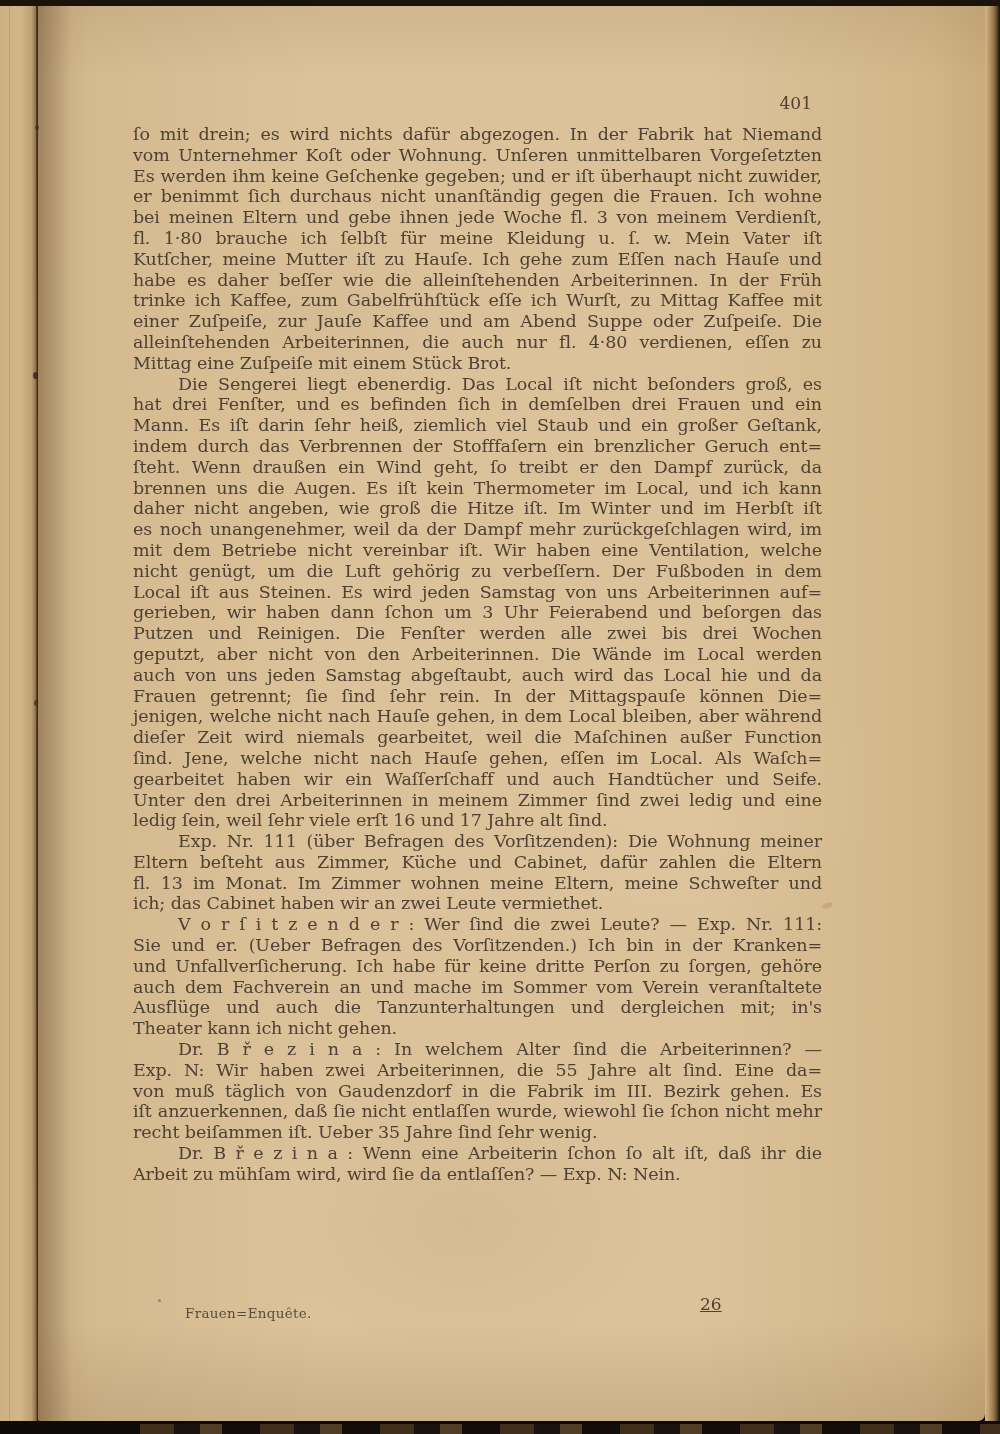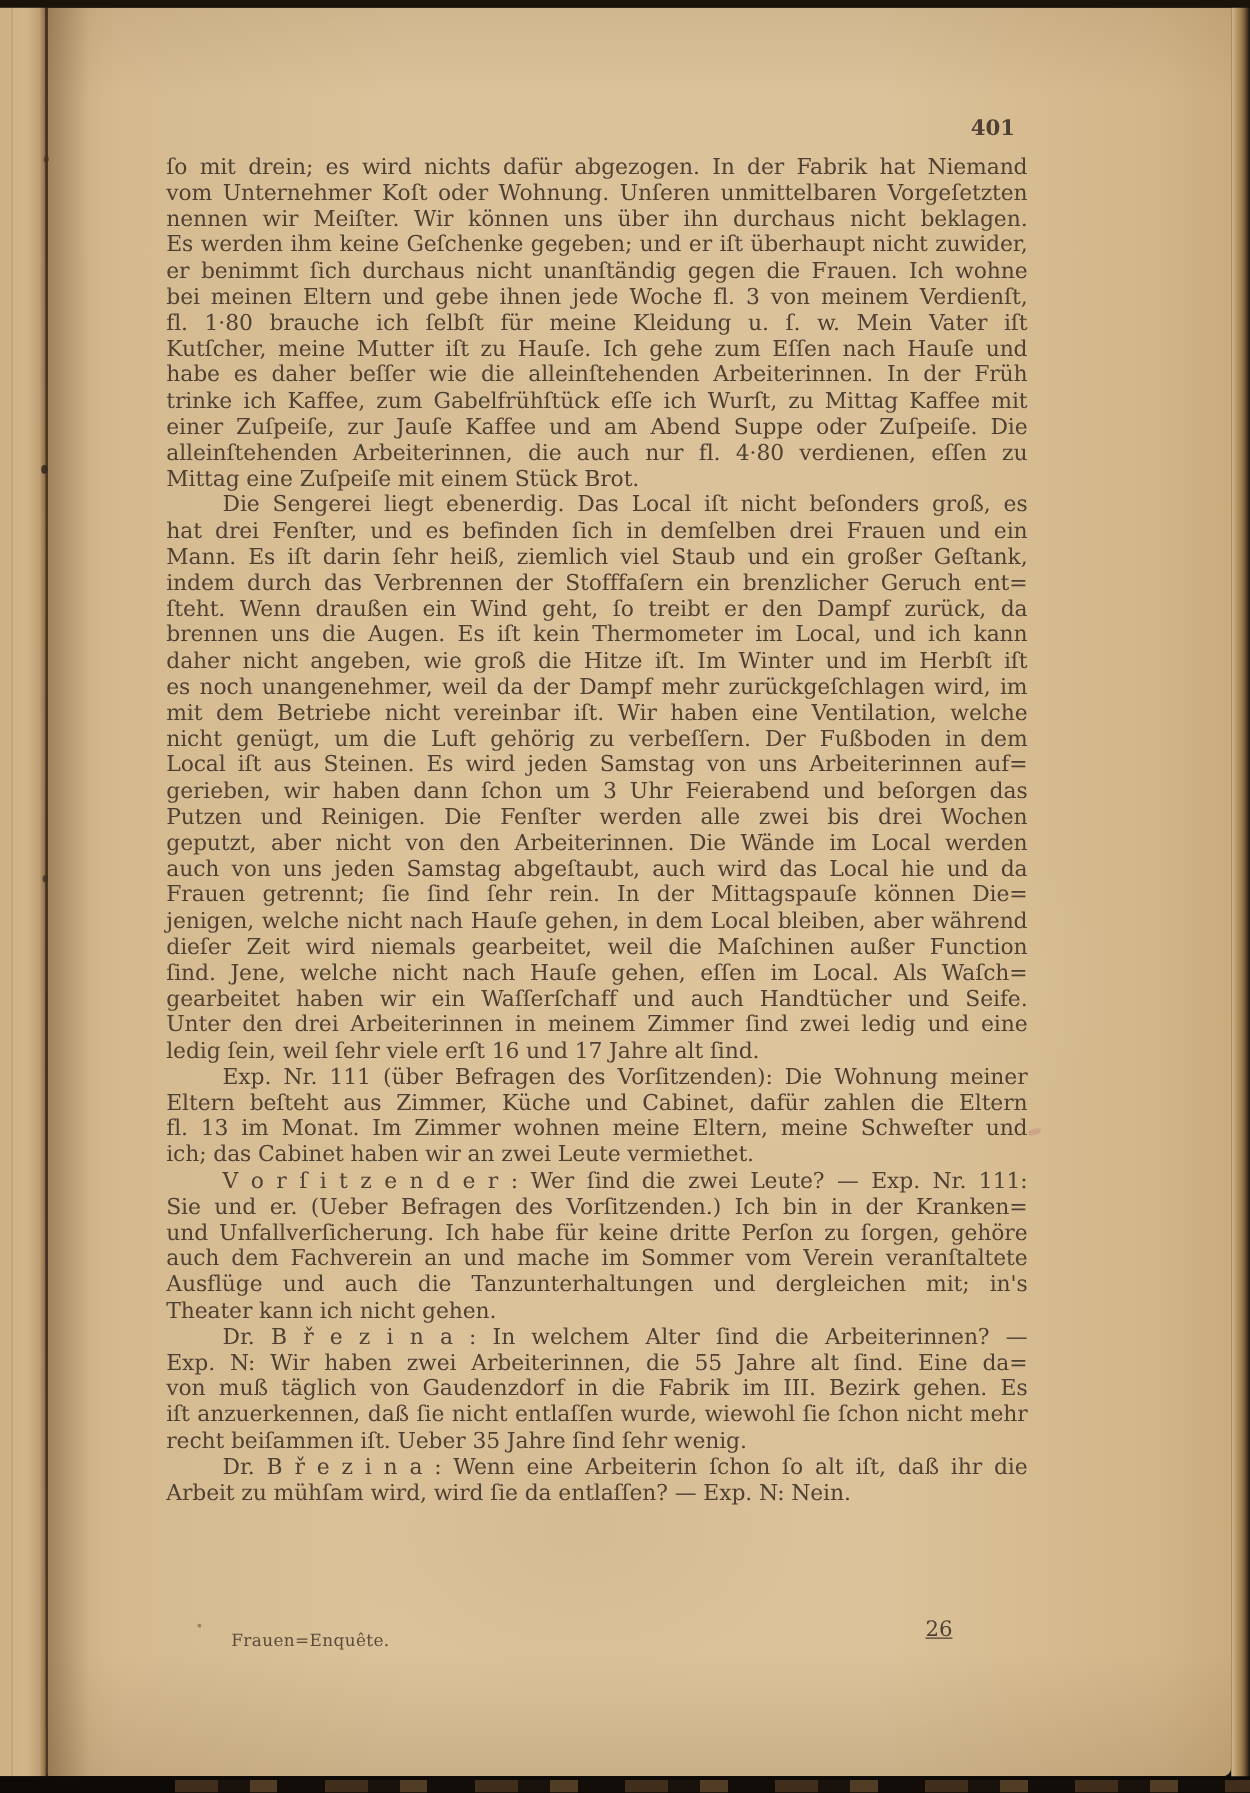--- a/index.html
+++ b/index.html
@@ -33,28 +33,28 @@
   .mottle{position:absolute;inset:0;pointer-events:none;
     background:
       radial-gradient(220px 160px at 30% 22%,rgba(120,90,50,.06),transparent 70%),
       radial-gradient(300px 220px at 68% 55%,rgba(255,237,200,.09),transparent 70%),
       radial-gradient(280px 190px at 45% 86%,rgba(120,90,50,.07),transparent 70%);}
   
   .edge-stack{position:absolute;right:0;top:6px;bottom:10px;width:15px;
     background:linear-gradient(90deg,#d3b88b 0%,#bc9c6c 25%,#a08153 50%,#7b5f3d 70%,#4a3722 85%,#15100b 100%);}
   
   .pagenum{position:absolute;left:700px;top:93px;width:112px;text-align:right;
-    font-size:17px;color:var(--ink);font-weight:bold;}
+    font-size:17px;color:var(--ink);}
   .page-text{position:absolute;left:133px;top:124px;width:689px;color:var(--ink);
     font-size:17.5px;letter-spacing:-0.1px;}
   .line{line-height:20.8px;height:20.8px;text-align:justify;text-align-last:justify;}
   .line.last{text-align-last:left;}
   .line.indent{text-indent:45px;}
   .footer-left{position:absolute;left:185px;top:1305px;font-size:13.5px;letter-spacing:.3px;color:#5a4c3c;}
-  .footer-right{position:absolute;left:700px;top:1294px;width:62px;text-align:right;font-size:17px;color:var(--ink);text-decoration:underline;}
+  .footer-right{position:absolute;left:700px;top:1294px;width:62px;font-size:17px;color:var(--ink);text-decoration:underline;}
   
   .speck{position:absolute;border-radius:50%;}
   .speck-a{left:33px;top:372px;width:5px;height:7px;background:#33271a;opacity:.85;}
   .speck-b{left:34px;top:700px;width:4px;height:6px;background:#3c2d1e;opacity:.7;}
   .speck-c{left:35px;top:125px;width:4px;height:5px;background:#41321f;opacity:.7;}
   .speck-pink{left:822px;top:903px;width:11px;height:5px;background:#c08e79;opacity:.5;transform:rotate(-18deg);}
   .speck-d{left:158px;top:1299px;width:3px;height:3px;background:#6b5a44;opacity:.6;}
 </style>
 </head>
 <body>
@@ -69,21 +69,20 @@
 
   <div class="crease"></div>
   <div class="crease-shadow"></div>
   <div class="edge-stack"></div>
 
   <div class="pagenum">401</div>
 
   <div class="page-text">
       <div class="line">ſo mit drein; es wird nichts dafür abgezogen. In der Fabrik hat Niemand</div>
       <div class="line">vom Unternehmer Koſt oder Wohnung. Unſeren unmittelbaren Vorgeſetzten</div>
-      <div class="line">nennen wir Meiſter. Wir können uns über ihn durchaus nicht beklagen.</div>
       <div class="line">Es werden ihm keine Geſchenke gegeben; und er iſt überhaupt nicht zuwider,</div>
       <div class="line">er benimmt ſich durchaus nicht unanſtändig gegen die Frauen. Ich wohne</div>
       <div class="line">bei meinen Eltern und gebe ihnen jede Woche fl. 3 von meinem Verdienſt,</div>
       <div class="line">fl. 1·80 brauche ich ſelbſt für meine Kleidung u. ſ. w. Mein Vater iſt</div>
       <div class="line">Kutſcher, meine Mutter iſt zu Hauſe. Ich gehe zum Eſſen nach Hauſe und</div>
       <div class="line">habe es daher beſſer wie die alleinſtehenden Arbeiterinnen. In der Früh</div>
       <div class="line">trinke ich Kaffee, zum Gabelfrühſtück eſſe ich Wurſt, zu Mittag Kaffee mit</div>
       <div class="line">einer Zuſpeiſe, zur Jauſe Kaffee und am Abend Suppe oder Zuſpeiſe. Die</div>
       <div class="line">alleinſtehenden Arbeiterinnen, die auch nur fl. 4·80 verdienen, eſſen zu</div>
       <div class="line last">Mittag eine Zuſpeiſe mit einem Stück Brot.</div>

